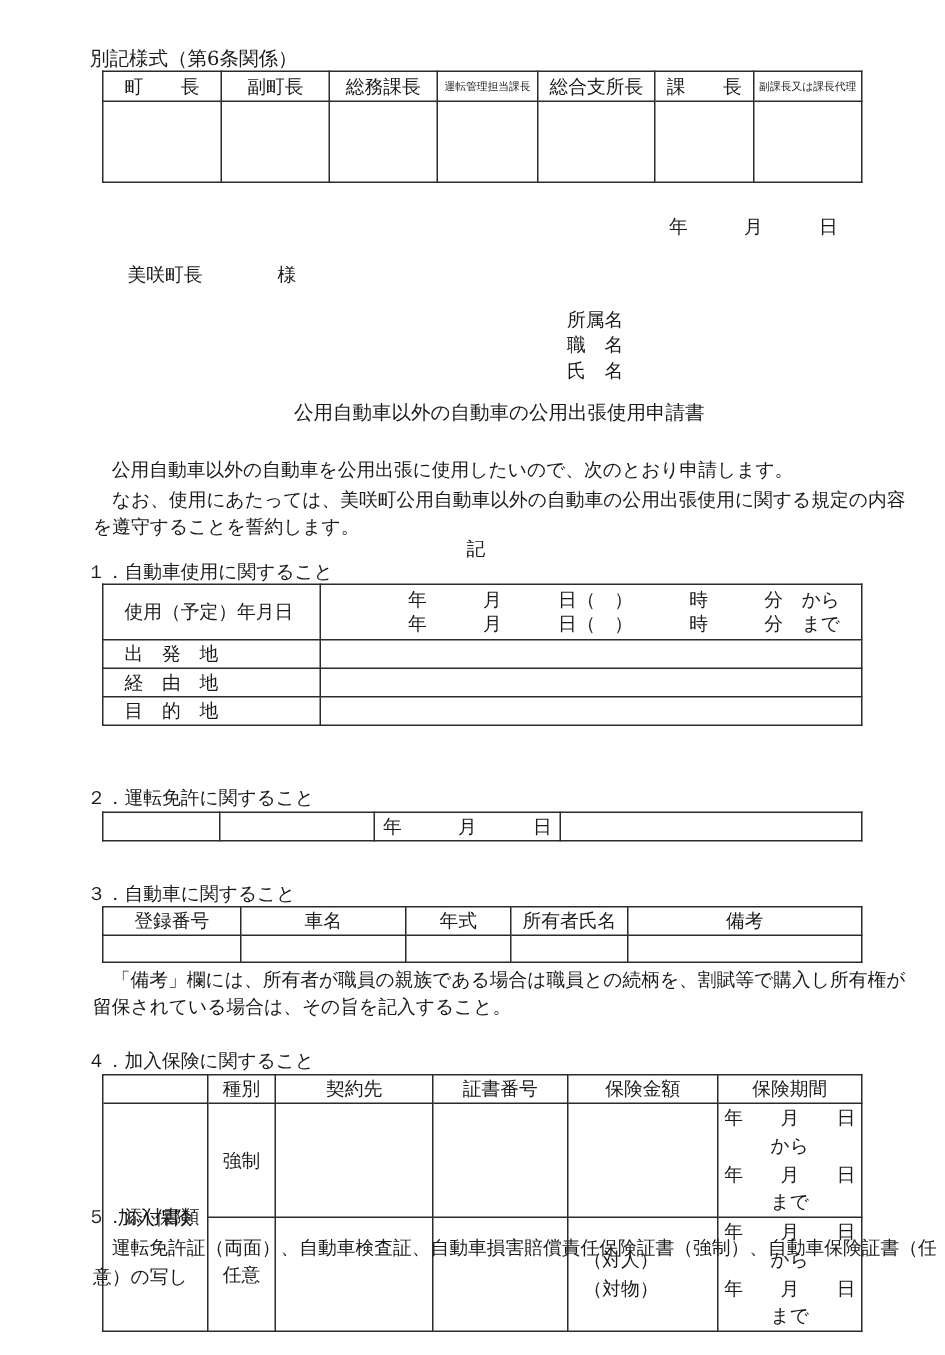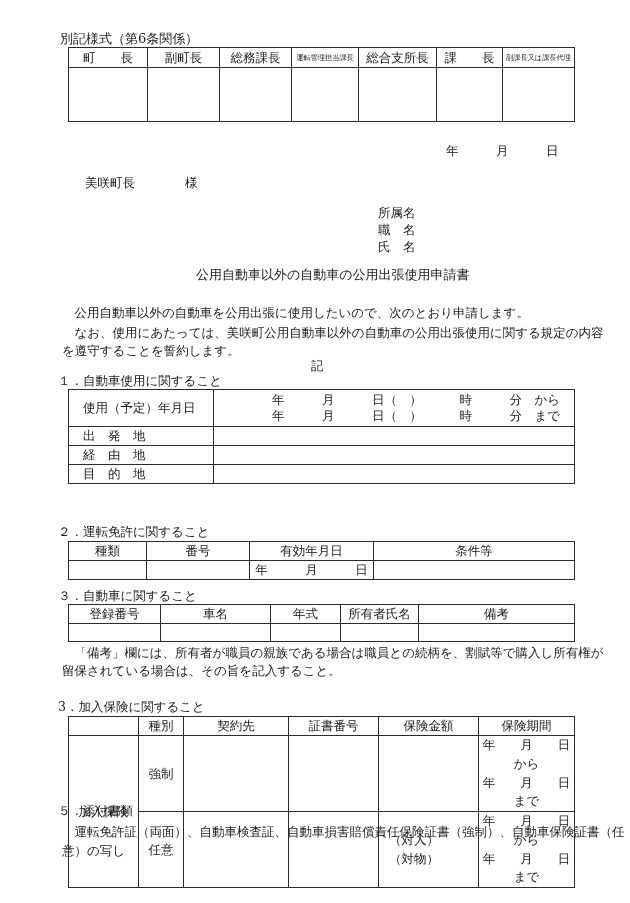--- a/index.html
+++ b/index.html
@@ -161,26 +161,20 @@
   <div class="sec-head jp" style="left:58px; top:524px;">２．運転免許に関すること</div>
 
   <table class="grid" id="license-table">
     <colgroup>
         <col style="width:78px">
         <col style="width:103px">
         <col style="width:124px">
         <col style="width:201px">
       </colgroup>
     <tbody>
-        <tr>
-      <td class="jp" style="height:18px;">種類</td>
-      <td class="jp">番号</td>
-      <td class="jp">有効年月日</td>
-      <td class="jp">条件等</td>
-    </tr>
     <tr>
       <td class="blank" style="height:18px;"></td>
       <td class="blank"></td>
       <td class="jp">年　　　月　　　日</td>
       <td class="blank"></td>
     </tr>
   </tbody>
     </table>
 
   <div class="sec-head jp" style="left:58px; top:588px;">３．自動車に関すること</div>
@@ -207,21 +201,21 @@
       <td class="blank"></td>
       <td class="blank"></td>
       <td class="blank"></td>
     </tr>
   </tbody>
     </table>
 
   <div class="para jp" style="left:62px; top:643px;">　「備考」欄には、所有者が職員の親族である場合は職員との続柄を、割賦等で購入し所有権が</div>
   <div class="para jp" style="left:62px; top:661px;">留保されている場合は、その旨を記入すること。</div>
 
-  <div class="sec-head jp" style="left:58px; top:699px;">3．加入保険に関すること</div>
+  <div class="sec-head jp" style="left:58px; top:699px;">４．加入保険に関すること</div>
 
   <table class="grid" id="insurance-table">
     <colgroup>
       <col style="width:70px">
         <col style="width:45px">
         <col style="width:105px">
       <col style="width:90px">
         <col style="width:100px">
         <col style="width:96px">
     </colgroup>

